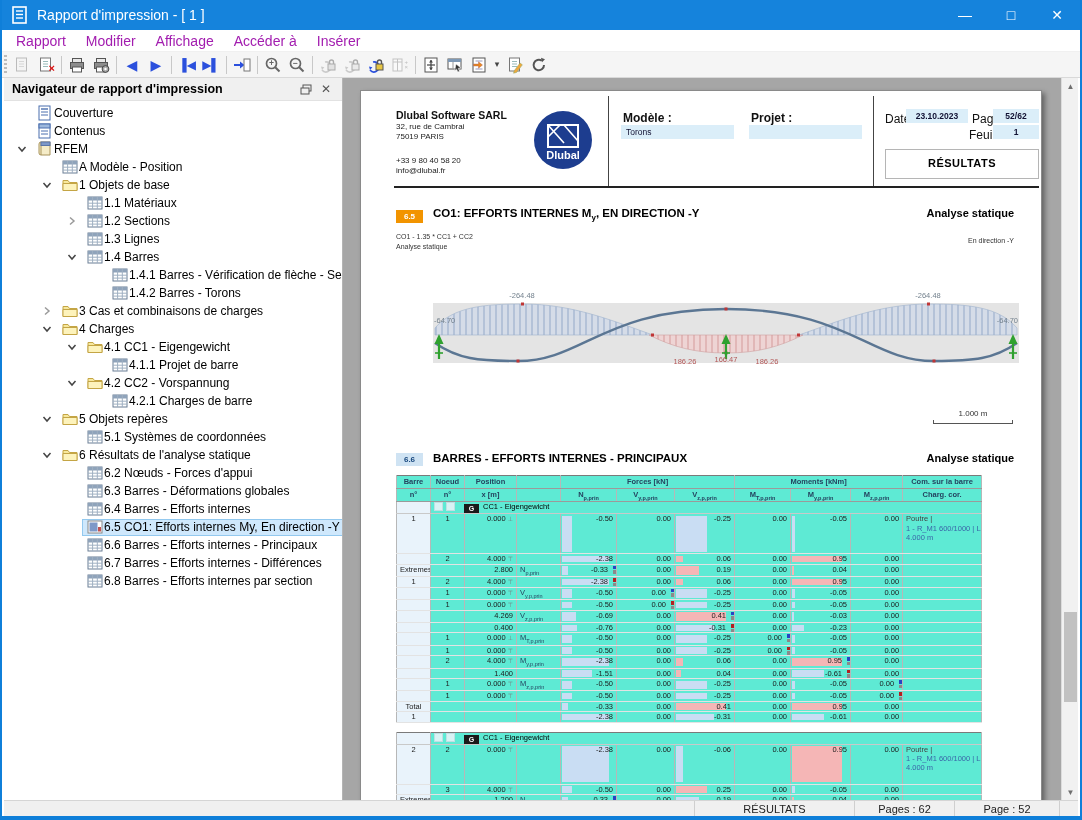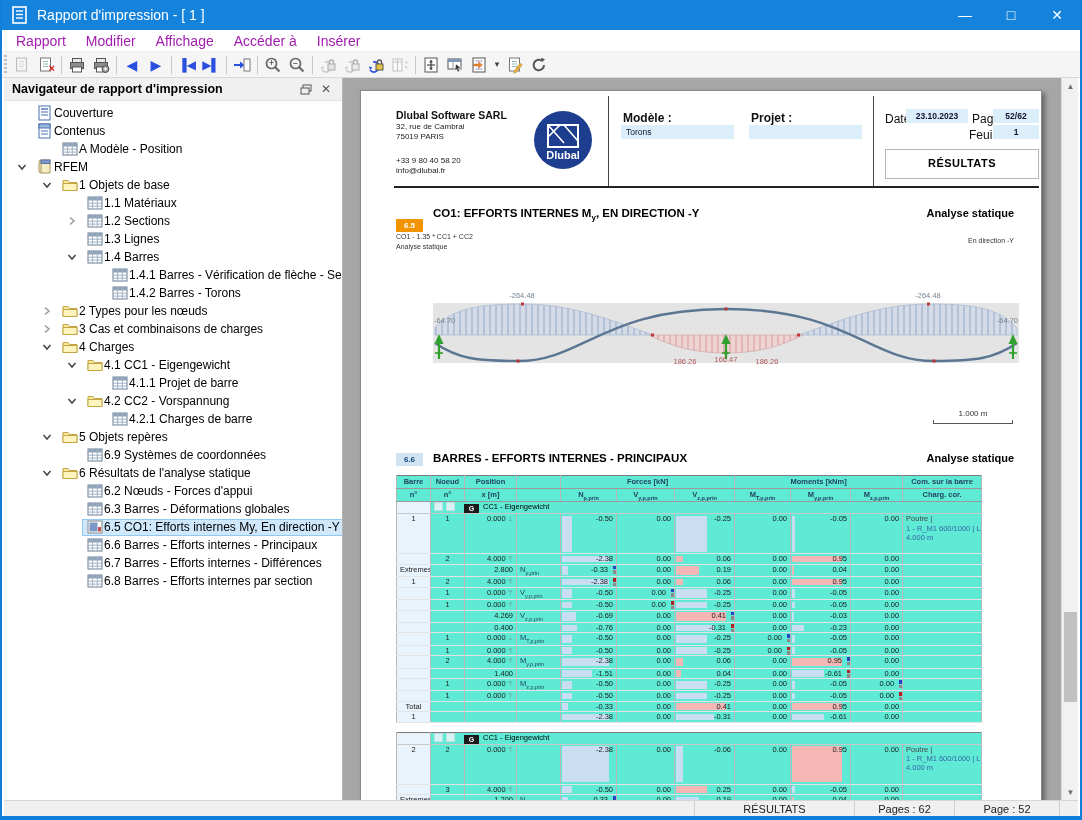--- a/index.html
+++ b/index.html
@@ -332,56 +332,56 @@
                   <rect x="3" y="2" width="11" height="14" fill="#fff" stroke="#4a6fae"></rect>
                   <rect x="3" y="2" width="11" height="4" fill="#9db8dd" stroke="#4a6fae"></rect>
                   <line x1="5" y1="9" x2="12" y2="9" stroke="#4a6fae"></line>
                   <line x1="5" y1="12" x2="12" y2="12" stroke="#4a6fae"></line>
                 </svg>
               </span>
               <span>Contenus</span>
             </span>
           </div>
           <div class="titem">
-            <span style="width: 33px; flex: 0 0 auto;"></span>
-            <span class="texp"></span>
-            <span class="tlabelwrap">
-              <span class="ticon">
-                <svg width="18" height="18" viewBox="0 0 18 18">
-                  <rect x="2" y="3" width="14" height="12" fill="#fff" stroke="#6b7f96"></rect>
-                  <rect x="2" y="3" width="14" height="3.5" fill="#8fa3ba"></rect>
-                  <line x1="2" y1="9.2" x2="16" y2="9.2" stroke="#9fb0c2"></line>
-                  <line x1="2" y1="12.1" x2="16" y2="12.1" stroke="#9fb0c2"></line>
-                  <line x1="6.6" y1="3" x2="6.6" y2="15" stroke="#9fb0c2"></line>
-                  <line x1="11.3" y1="3" x2="11.3" y2="15" stroke="#9fb0c2"></line>
-                </svg>
-              </span>
-              <span>A Modèle - Position</span>
-            </span>
-          </div>
-          <div class="titem">
             <span style="width: 8px; flex: 0 0 auto;"></span>
             <span class="texp">
               <svg width="12" height="12" viewBox="0 0 12 12">
                 <polyline points="2.5,4 6,8 9.5,4" fill="none" stroke="#444" stroke-width="1.5"></polyline>
               </svg>
             </span>
             <span class="tlabelwrap">
               <span class="ticon">
                 <svg width="18" height="18" viewBox="0 0 18 18">
                   <path d="M3,4 a2,2 0 0,1 2,-2 h9 v13 h-9 a2,2 0 0,1 -2,-2 Z" fill="#f5ecc8" stroke="#a8935a"></path>
                   <line x1="5" y1="2" x2="5" y2="15" stroke="#a8935a"></line>
                   <rect x="5" y="2" width="9" height="3.5" fill="#7d98c8" stroke="#5a75a8"></rect>
                 </svg>
               </span>
               <span>RFEM</span>
             </span>
           </div>
           <div class="titem">
             <span style="width: 33px; flex: 0 0 auto;"></span>
+            <span class="texp"></span>
+            <span class="tlabelwrap">
+              <span class="ticon">
+                <svg width="18" height="18" viewBox="0 0 18 18">
+                  <rect x="2" y="3" width="14" height="12" fill="#fff" stroke="#6b7f96"></rect>
+                  <rect x="2" y="3" width="14" height="3.5" fill="#8fa3ba"></rect>
+                  <line x1="2" y1="9.2" x2="16" y2="9.2" stroke="#9fb0c2"></line>
+                  <line x1="2" y1="12.1" x2="16" y2="12.1" stroke="#9fb0c2"></line>
+                  <line x1="6.6" y1="3" x2="6.6" y2="15" stroke="#9fb0c2"></line>
+                  <line x1="11.3" y1="3" x2="11.3" y2="15" stroke="#9fb0c2"></line>
+                </svg>
+              </span>
+              <span>A Modèle - Position</span>
+            </span>
+          </div>
+          <div class="titem">
+            <span style="width: 33px; flex: 0 0 auto;"></span>
             <span class="texp">
               <svg width="12" height="12" viewBox="0 0 12 12">
                 <polyline points="2.5,4 6,8 9.5,4" fill="none" stroke="#444" stroke-width="1.5"></polyline>
               </svg>
             </span>
             <span class="tlabelwrap">
               <span class="ticon">
                 <svg width="18" height="18" viewBox="0 0 18 18">
                   <path d="M2,4.5 h5 l1.5,2 h7.5 v8 h-14 Z" fill="#f7e89c" stroke="#c4a545"></path>
                   <path d="M2,7.5 h14 v7 h-14 Z" fill="#fdf3bc" stroke="#c4a545"></path>
@@ -507,37 +507,20 @@
                 <polyline points="4,2.5 8,6 4,9.5" fill="none" stroke="#9a9a9a" stroke-width="1.5"></polyline>
               </svg>
             </span>
             <span class="tlabelwrap">
               <span class="ticon">
                 <svg width="18" height="18" viewBox="0 0 18 18">
                   <path d="M2,4.5 h5 l1.5,2 h7.5 v8 h-14 Z" fill="#f7e89c" stroke="#c4a545"></path>
                   <path d="M2,7.5 h14 v7 h-14 Z" fill="#fdf3bc" stroke="#c4a545"></path>
                 </svg>
               </span>
-              <span>2 Types pour les nœuds</span>
-            </span>
-          </div>
-          <div class="titem">
-            <span style="width: 33px; flex: 0 0 auto;"></span>
-            <span class="texp">
-              <svg width="12" height="12" viewBox="0 0 12 12">
-                <polyline points="4,2.5 8,6 4,9.5" fill="none" stroke="#9a9a9a" stroke-width="1.5"></polyline>
-              </svg>
-            </span>
-            <span class="tlabelwrap">
-              <span class="ticon">
-                <svg width="18" height="18" viewBox="0 0 18 18">
-                  <path d="M2,4.5 h5 l1.5,2 h7.5 v8 h-14 Z" fill="#f7e89c" stroke="#c4a545"></path>
-                  <path d="M2,7.5 h14 v7 h-14 Z" fill="#fdf3bc" stroke="#c4a545"></path>
-                </svg>
-              </span>
               <span>3 Cas et combinaisons de charges</span>
             </span>
           </div>
           <div class="titem">
             <span style="width: 33px; flex: 0 0 auto;"></span>
             <span class="texp">
               <svg width="12" height="12" viewBox="0 0 12 12">
                 <polyline points="2.5,4 6,8 9.5,4" fill="none" stroke="#444" stroke-width="1.5"></polyline>
               </svg>
             </span>
@@ -643,21 +626,21 @@
               <span class="ticon">
                 <svg width="18" height="18" viewBox="0 0 18 18">
                   <rect x="2" y="3" width="14" height="12" fill="#fff" stroke="#6b7f96"></rect>
                   <rect x="2" y="3" width="14" height="3.5" fill="#8fa3ba"></rect>
                   <line x1="2" y1="9.2" x2="16" y2="9.2" stroke="#9fb0c2"></line>
                   <line x1="2" y1="12.1" x2="16" y2="12.1" stroke="#9fb0c2"></line>
                   <line x1="6.6" y1="3" x2="6.6" y2="15" stroke="#9fb0c2"></line>
                   <line x1="11.3" y1="3" x2="11.3" y2="15" stroke="#9fb0c2"></line>
                 </svg>
               </span>
-              <span>6.9 Systèmes de coordonnées</span>
+              <span>5.1 Systèmes de coordonnées</span>
             </span>
           </div>
           <div class="titem">
             <span style="width: 33px; flex: 0 0 auto;"></span>
             <span class="texp">
               <svg width="12" height="12" viewBox="0 0 12 12">
                 <polyline points="2.5,4 6,8 9.5,4" fill="none" stroke="#444" stroke-width="1.5"></polyline>
               </svg>
             </span>
             <span class="tlabelwrap">
@@ -695,20 +678,37 @@
                 <svg width="18" height="18" viewBox="0 0 18 18">
                   <rect x="2" y="3" width="14" height="12" fill="#fff" stroke="#6b7f96"></rect>
                   <rect x="2" y="3" width="14" height="3.5" fill="#8fa3ba"></rect>
                   <line x1="2" y1="9.2" x2="16" y2="9.2" stroke="#9fb0c2"></line>
                   <line x1="2" y1="12.1" x2="16" y2="12.1" stroke="#9fb0c2"></line>
                   <line x1="6.6" y1="3" x2="6.6" y2="15" stroke="#9fb0c2"></line>
                   <line x1="11.3" y1="3" x2="11.3" y2="15" stroke="#9fb0c2"></line>
                 </svg>
               </span>
               <span>6.3 Barres - Déformations globales</span>
+            </span>
+          </div>
+          <div class="titem">
+            <span style="width: 58px; flex: 0 0 auto;"></span>
+            <span class="texp"></span>
+            <span class="tlabelwrap">
+              <span class="ticon">
+                <svg width="18" height="18" viewBox="0 0 18 18">
+                  <rect x="2" y="3" width="14" height="12" fill="#fff" stroke="#6b7f96"></rect>
+                  <rect x="2" y="3" width="14" height="3.5" fill="#8fa3ba"></rect>
+                  <line x1="2" y1="9.2" x2="16" y2="9.2" stroke="#9fb0c2"></line>
+                  <line x1="2" y1="12.1" x2="16" y2="12.1" stroke="#9fb0c2"></line>
+                  <line x1="6.6" y1="3" x2="6.6" y2="15" stroke="#9fb0c2"></line>
+                  <line x1="11.3" y1="3" x2="11.3" y2="15" stroke="#9fb0c2"></line>
+                </svg>
+              </span>
+              <span>6.4 Barres - Efforts internes</span>
             </span>
           </div>
           <div class="titem sel">
             <span style="width: 58px; flex: 0 0 auto;"></span>
             <span class="texp"></span>
             <span class="tlabelwrap">
               <span class="ticon">
                 <svg width="18" height="18" viewBox="0 0 18 18">
                   <rect x="2" y="3" width="14" height="12" fill="#fff" stroke="#888"></rect>
                   <rect x="3.5" y="4.5" width="8" height="9" fill="#7d98c8"></rect>
@@ -804,21 +804,21 @@
         <div class="abs fieldlbl" style="left:524px; top:21px; font-weight:normal;">Date</div>
         <div class="abs bluefield ctr" style="left:545px; top:18px; width:62px;">23.10.2023</div>
         <div class="abs fieldlbl" style="left:611px; top:21px; font-weight:normal;">Page</div>
         <div class="abs bluefield ctr" style="left:632px; top:18px; width:46px;">52/62</div>
         <div class="abs fieldlbl" style="left:608px; top:37px; font-weight:normal;">Feuille</div>
         <div class="abs bluefield ctr" style="left:632px; top:34px; width:46px;">1</div>
         <div class="abs stampbox" style="left:524px; top:58px; width:154px; height:30px;">RÉSULTATS</div>
 
         <div class="abs thickrule" style="left:33px; top:95px; width:645px;"></div>
 
-        <div class="abs secbadge badge-orange" style="left:35px; top:128px;">6.5</div>
+        <div class="abs secbadge badge-orange" style="left:35px; top:119px;">6.5</div>
         <div class="abs sectitle" style="left:72px; top:115px;"><span>CO1: EFFORTS INTERNES M</span><sub>y</sub><span>, EN DIRECTION -Y</span></div>
         <div class="abs secright" style="top:116px; right:27px;">Analyse statique</div>
         <div class="abs subline" style="left:35px; top:142px;">CO1 - 1.35 * CC1 + CC2</div>
         <div class="abs subline" style="left:35px; top:152px;">Analyse statique</div>
         <div class="abs subline" style="top:146px; right:27px;">En direction -Y</div>
 
         <svg class="abs" style="left:72px; top:192px;" width="586" height="90" viewBox="0 0 586 90">
           <defs>
             <pattern id="hb" width="6" height="10" patternUnits="userSpaceOnUse">
               <rect width="6" height="10" fill="#ccd8ea" opacity="0.65"></rect>

